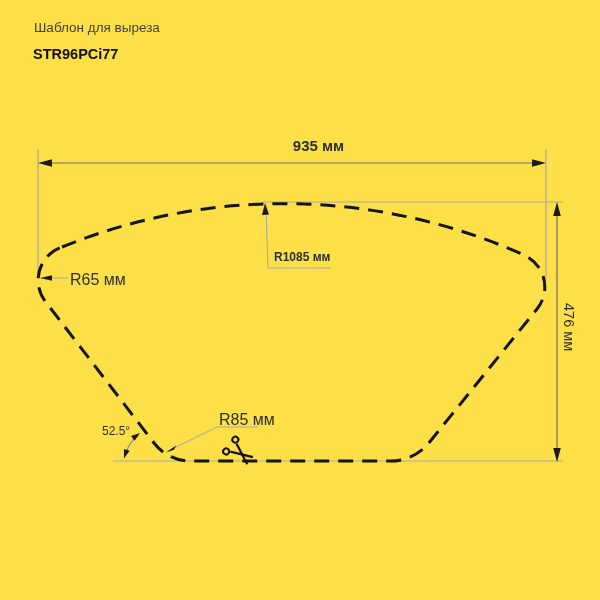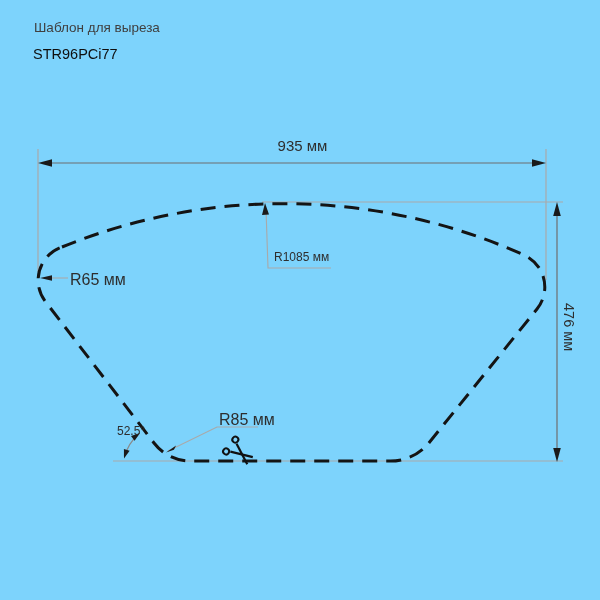--- a/index.html
+++ b/index.html
@@ -4,21 +4,21 @@
 <style>
   html, body {
     margin: 0;
     padding: 0;
     background: #ffffff;
   }
   #stage {
     position: relative;
     width: 600px;
     height: 600px;
-    background: #7dd3fc;
+    background: #fde047;
     font-family: "Liberation Sans", "DejaVu Sans", sans-serif;
     overflow: hidden;
   }
   #diagram-svg {
     position: absolute;
     left: 0;
     top: 0;
   }
   .lbl {
     position: absolute;
@@ -29,41 +29,42 @@
   .title-subtitle {
     left: 34px;
     top: 21px;
     font-size: 13.5px;
     color: #3f3f3f;
   }
   .title-model {
     left: 33px;
     top: 47px;
     font-size: 14.5px;
-    font-weight: normal;
+    font-weight: bold;
     color: #0f0f0f;
   }
   .dim-width {
-    left: 260px;
+    left: 276px;
     top: 138px;
     width: 85px;
     text-align: center;
     font-size: 15px;
+    font-weight: bold;
   }
   .dim-height {
     left: 560px;
     top: 303px;
     font-size: 14.5px;
     writing-mode: vertical-rl;
     text-orientation: mixed;
   }
   .lbl-r65    { left: 70px;  top: 271px; font-size: 16px; }
-  .lbl-r1085  { left: 274px; top: 251px; font-size: 12px; }
+  .lbl-r1085  { left: 274px; top: 251px; font-size: 12px; font-weight: bold; }
   .lbl-r85    { left: 219px; top: 411px; font-size: 16px; }
-  .lbl-angle  { left: 117px; top: 425px; font-size: 12px; }
+  .lbl-angle  { left: 102px; top: 425px; font-size: 12px; }
 </style>
 </head>
 <body>
 
 <div id="stage">
 
   <svg id="diagram-svg" width="600" height="600" viewBox="0 0 600 600">
 
     <g stroke="#a9a9a9" stroke-width="1.2">
       <line x1="38" y1="149" x2="38" y2="272"></line>

